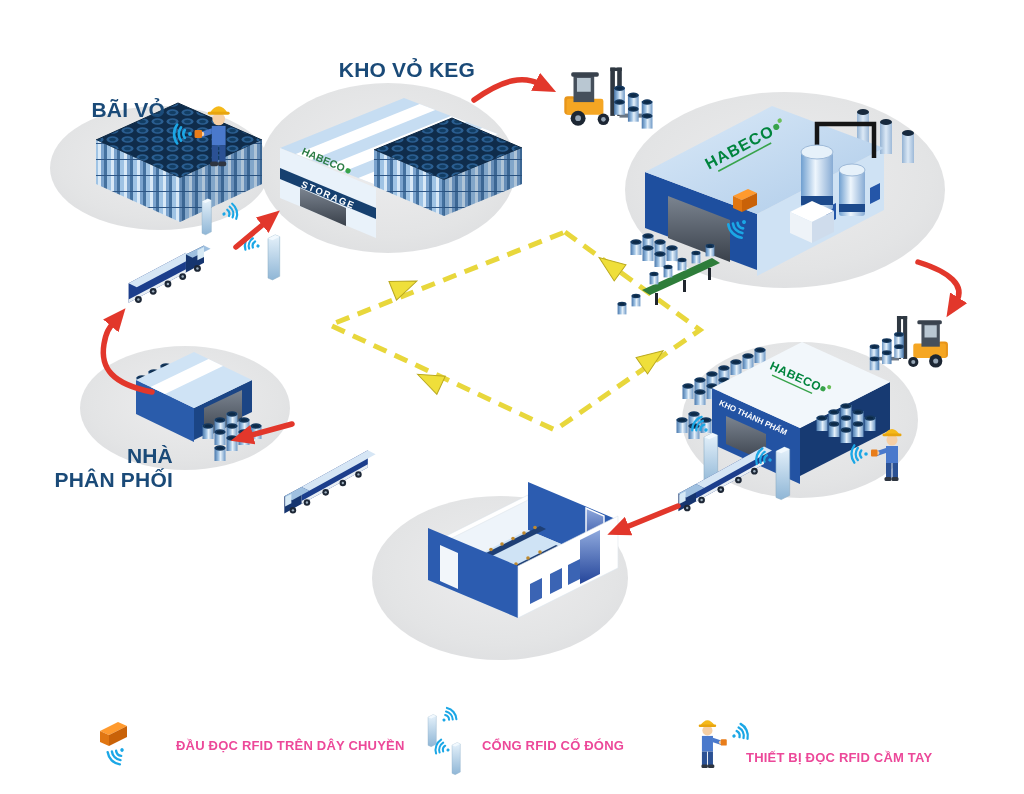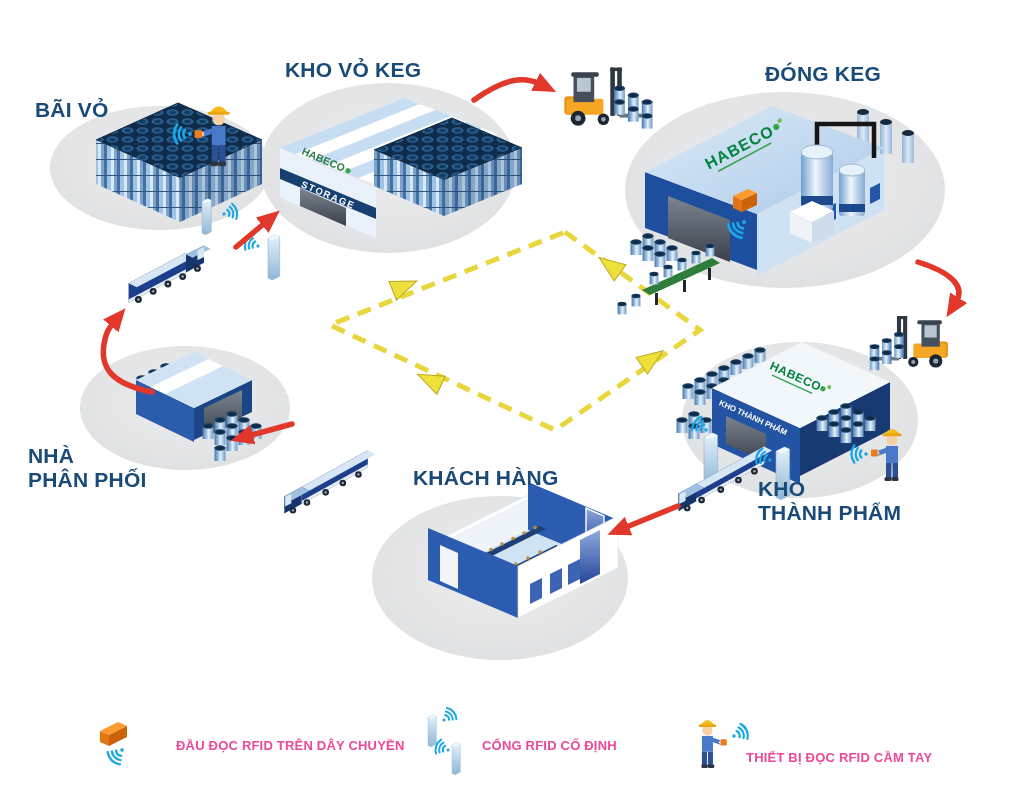--- a/index.html
+++ b/index.html
@@ -1,19 +1,19 @@
 <!DOCTYPE html>
 <html><head>
 <meta charset="utf-8">
 <style>
   html,body{margin:0;padding:0;background:#fff;}
   #stage{position:relative;width:1024px;height:794px;background:#fff;overflow:hidden;
          font-family:"Liberation Sans",sans-serif;}
   #scene{position:absolute;left:0;top:0;}
-  .node-label{position:absolute;color:#1a4a78;font-weight:bold;text-align:left;
+  .node-label{position:absolute;color:#1a4a78;font-weight:bold;text-align:right;
               font-size:21px;line-height:1.12;letter-spacing:.2px;white-space:nowrap;}
   .legend-label{position:absolute;color:#ec4899;font-weight:bold;font-size:13px;
                 letter-spacing:.2px;white-space:nowrap;}
 </style>
 </head>
 <body>
 
 <div id="stage">
 
 <svg id="scene" width="1024" height="794" viewBox="0 0 1024 794">
@@ -425,29 +425,23 @@
     <g>
       <use href="#worker" transform="translate(724,712) scale(-0.92,0.92)"></use>
       <use href="#wifi" transform="translate(734,736) rotate(-25)"></use>
     </g>
   </g>
 </svg>
 
   <div class="node-label" style="left:35px;top:98px;width:130px;">BÃI VỎ</div>
   <div class="node-label" style="left:285px;top:58px;width:190px;">KHO VỎ KEG</div>
   <div class="node-label" style="left:765px;top:62px;width:180px;">
-    <div>ĐÓNG KEG</div>
   </div>
-  <div class="node-label" style="left:758px;top:477px;width:180px;">
-    <div>KHO</div>
-    <div>THÀNH PHẨM</div>
-  </div>
-  <div class="node-label" style="left:413px;top:466px;width:175px;">KHÁCH HÀNG</div>
   <div class="node-label" style="left:28px;top:444px;width:145px;">
     <div>NHÀ</div>
     <div>PHÂN PHỐI</div>
   </div>
 
   <div class="legend-label" style="left:176px;top:738px;">ĐẦU ĐỌC RFID TRÊN DÂY CHUYỀN</div>
-  <div class="legend-label" style="left:482px;top:738px;">CỔNG RFID CỐ ĐỊNH</div>
+  <div class="legend-label" style="left:482px;top:738px;">CỔNG RFID CỐ ĐÓNG</div>
   <div class="legend-label" style="left:746px;top:738px;margin-top:12px;">THIẾT BỊ ĐỌC RFID CẦM TAY</div>
 
 </div>
 
 </body></html>

